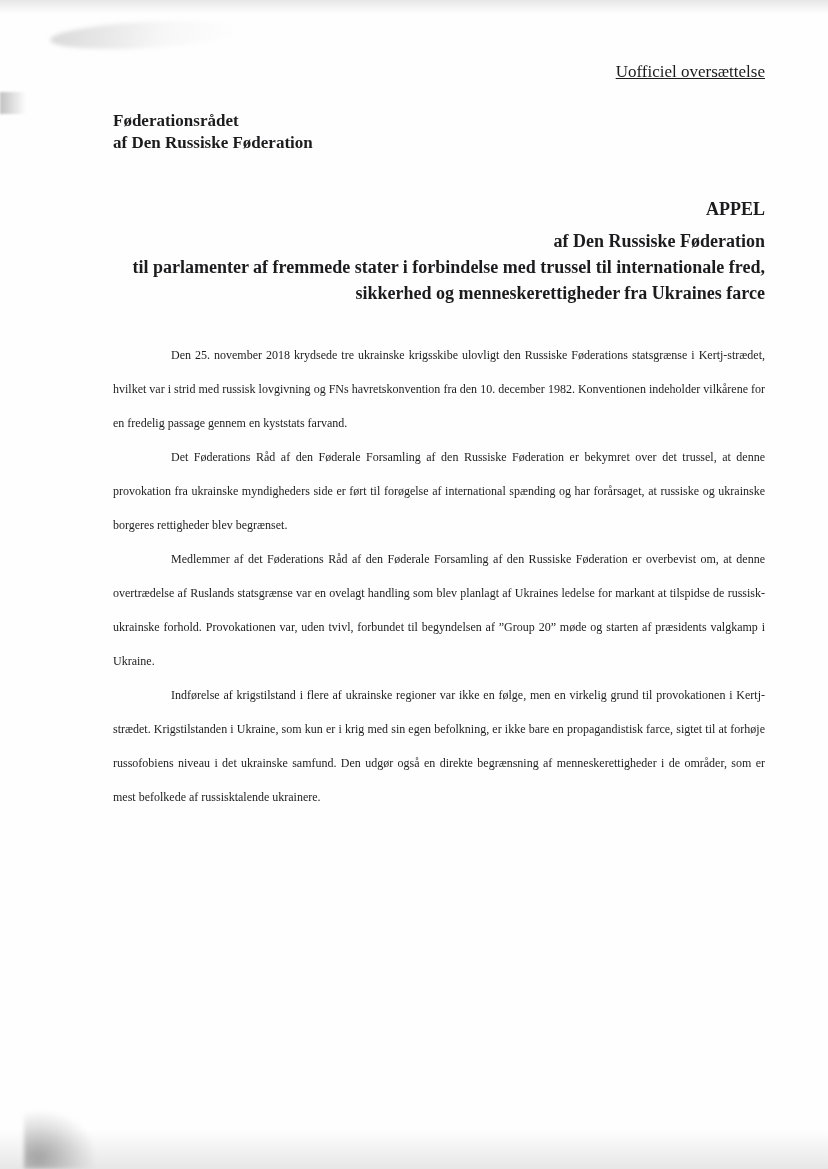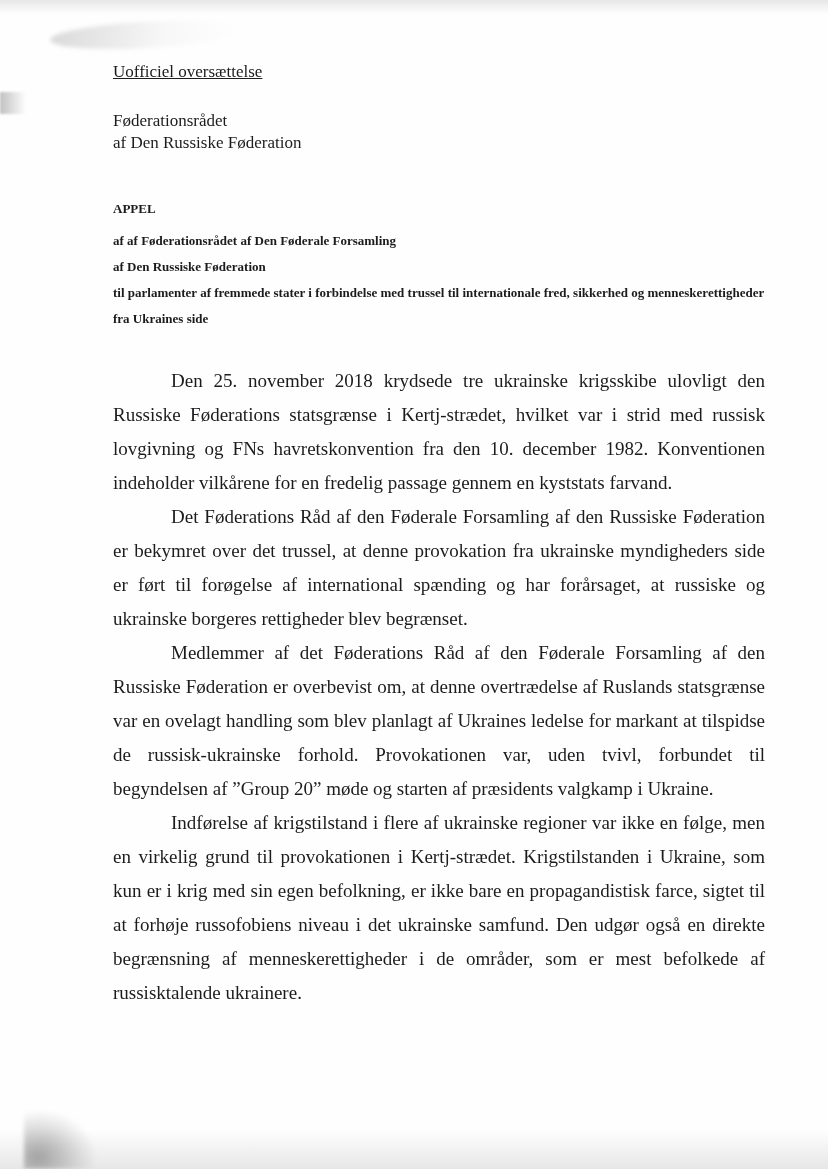--- a/index.html
+++ b/index.html
@@ -47,45 +47,45 @@
   }
 
   .content {
     position: absolute;
     left: 113px;
     top: 0;
     width: 652px;
   }
   .header-note {
     margin-top: 62px;
-    text-align: left;
+    text-align: right;
     font-size: 17px;
   }
   .header-note span {
     text-decoration: underline;
   }
   .sender {
     margin-top: 28px;
-    font-weight: normal;
+    font-weight: bold;
     font-size: 17px;
     line-height: 22px;
   }
   .title-block {
     margin-top: 42px;
-    text-align: left;
+    text-align: right;
     font-weight: bold;
-    font-size: 13px;
+    font-size: 18px;
     line-height: 26px;
   }
   .title-heading {
     margin-bottom: 6px;
   }
   .body-text {
     margin-top: 32px;
-    font-size: 19px;
+    font-size: 12px;
     line-height: 34px;
     text-align: justify;
   }
   .body-text p {
     margin: 0;
     text-indent: 58px;
   }
 </style>
 </head>
 <body>
@@ -104,23 +104,22 @@
       <span>Uofficiel oversættelse</span>
     </div>
 
     <div class="sender">
       <div>Føderationsrådet</div>
       <div>af Den Russiske Føderation</div>
     </div>
 
     <div class="title-block">
       <div class="title-heading">APPEL</div>
-      <div>af af Føderationsrådet af Den Føderale Forsamling</div>
       <div>af Den Russiske Føderation</div>
-      <div>til parlamenter af fremmede stater i forbindelse med trussel til internationale fred, sikkerhed og menneskerettigheder fra Ukraines side</div>
+      <div>til parlamenter af fremmede stater i forbindelse med trussel til internationale fred, sikkerhed og menneskerettigheder fra Ukraines farce</div>
     </div>
 
     <div class="body-text">
       <p>Den 25. november 2018 krydsede tre ukrainske krigsskibe ulovligt den Russiske Føderations statsgrænse i Kertj-strædet, hvilket var i strid med russisk lovgivning og FNs havretskonvention fra den 10. december 1982. Konventionen indeholder vilkårene for en fredelig passage gennem en kyststats farvand.</p>
       <p>Det Føderations Råd af den Føderale Forsamling af den Russiske Føderation er bekymret over det trussel, at denne provokation fra ukrainske myndigheders side er ført til forøgelse af international spænding og har forårsaget, at russiske og ukrainske borgeres rettigheder blev begrænset.</p>
       <p>Medlemmer af det Føderations Råd af den Føderale Forsamling af den Russiske Føderation er overbevist om, at denne overtrædelse af Ruslands statsgrænse var en ovelagt handling som blev planlagt af Ukraines ledelse for markant at tilspidse de russisk-ukrainske forhold. Provokationen var, uden tvivl, forbundet til begyndelsen af ”Group 20” møde og starten af præsidents valgkamp i Ukraine.</p>
       <p>Indførelse af krigstilstand i flere af ukrainske regioner var ikke en følge, men en virkelig grund til provokationen i Kertj-strædet. Krigstilstanden i Ukraine, som kun er i krig med sin egen befolkning, er ikke bare en propagandistisk farce, sigtet til at forhøje russofobiens niveau i det ukrainske samfund. Den udgør også en direkte begrænsning af menneskerettigheder i de områder, som er mest befolkede af russisktalende ukrainere.</p>
     </div>
 
   </div>

